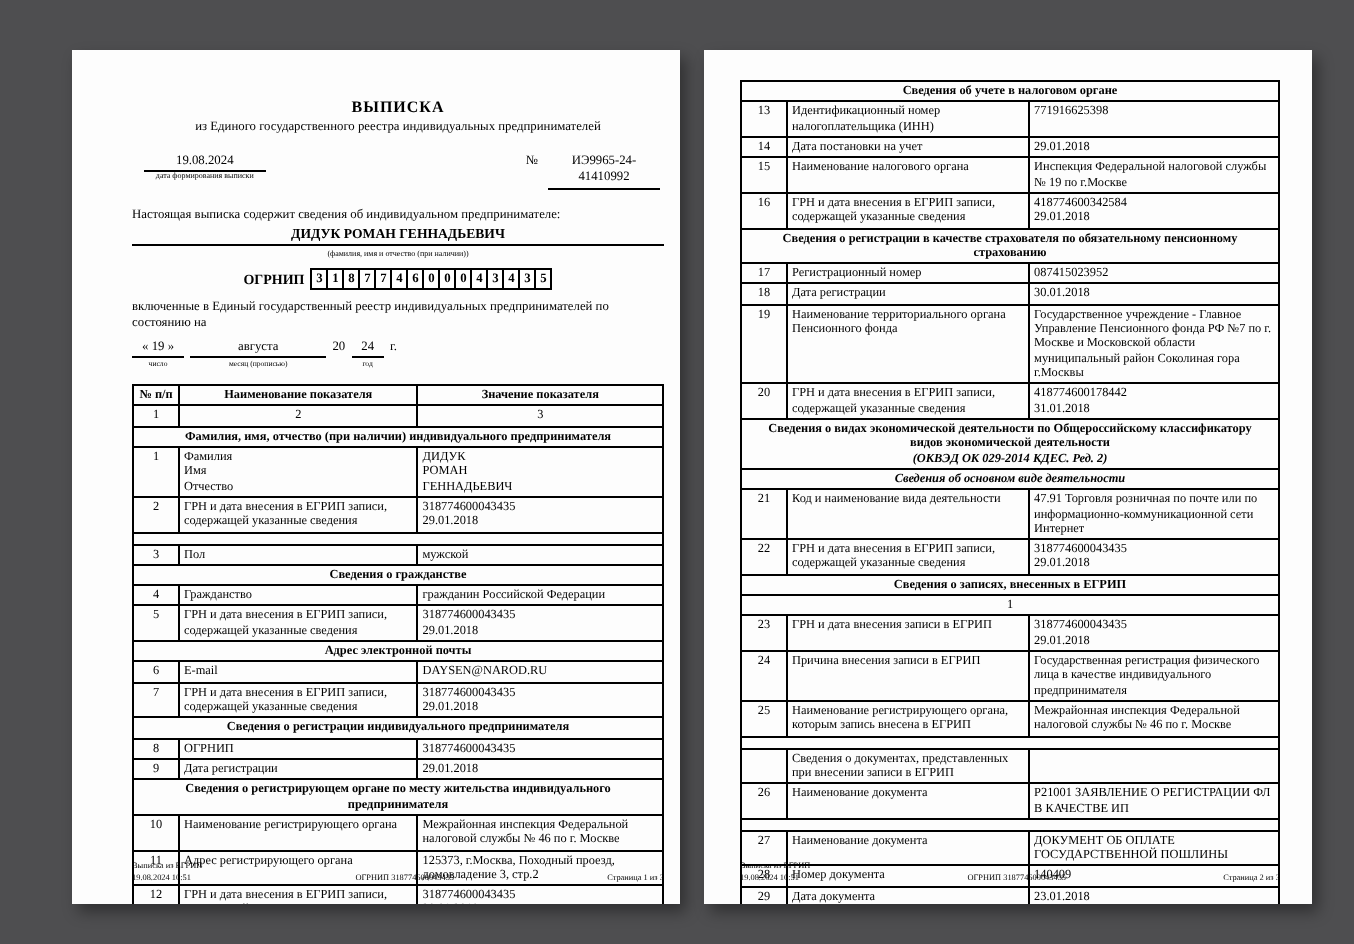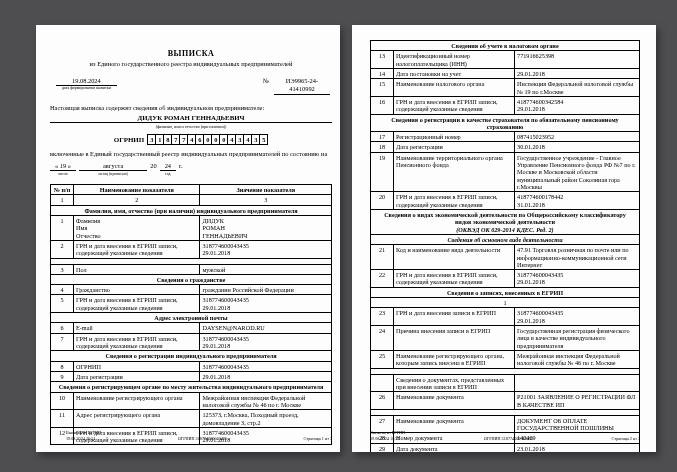--- a/index.html
+++ b/index.html
@@ -9,21 +9,21 @@
     font-family:"Liberation Serif","DejaVu Serif",serif;
   }
   .viewer{position:relative;width:677px;height:472px;}
   .page{
     position:absolute;top:25px;width:304px;height:427px;
     background:#fdfdfd;box-shadow:3px 4px 7px rgba(0,0,0,.38);
     overflow:hidden;
   }
   .page1{left:36px;}
   .page2{left:352px;}
-  .p1content{padding:24px 8px 0 14px;}
+  .p1content{padding:24px 8px 0 30px;}
   .p2content{padding:15px 16px 0 18px;}
 
   .title{text-align:center;font-weight:bold;font-size:8px;letter-spacing:.5px;}
   .subtitle{text-align:center;font-size:6.4px;margin-top:2px;}
   .meta-row{display:flex;justify-content:space-between;align-items:flex-start;margin-top:10px;font-size:6.4px;}
   .date-wrap{display:inline-block;text-align:center;margin-left:6px;}
   .date-val{border-bottom:1px solid #000;padding:0 16px 1px;}
   .tiny{font-size:4px;margin-top:1px;text-align:center;}
   .num-block{display:flex;gap:5px;align-items:flex-start;margin-right:2px;}
   .num-val{width:56px;text-align:center;border-bottom:1px solid #000;line-height:1.25;padding-bottom:1px;overflow-wrap:anywhere;}

